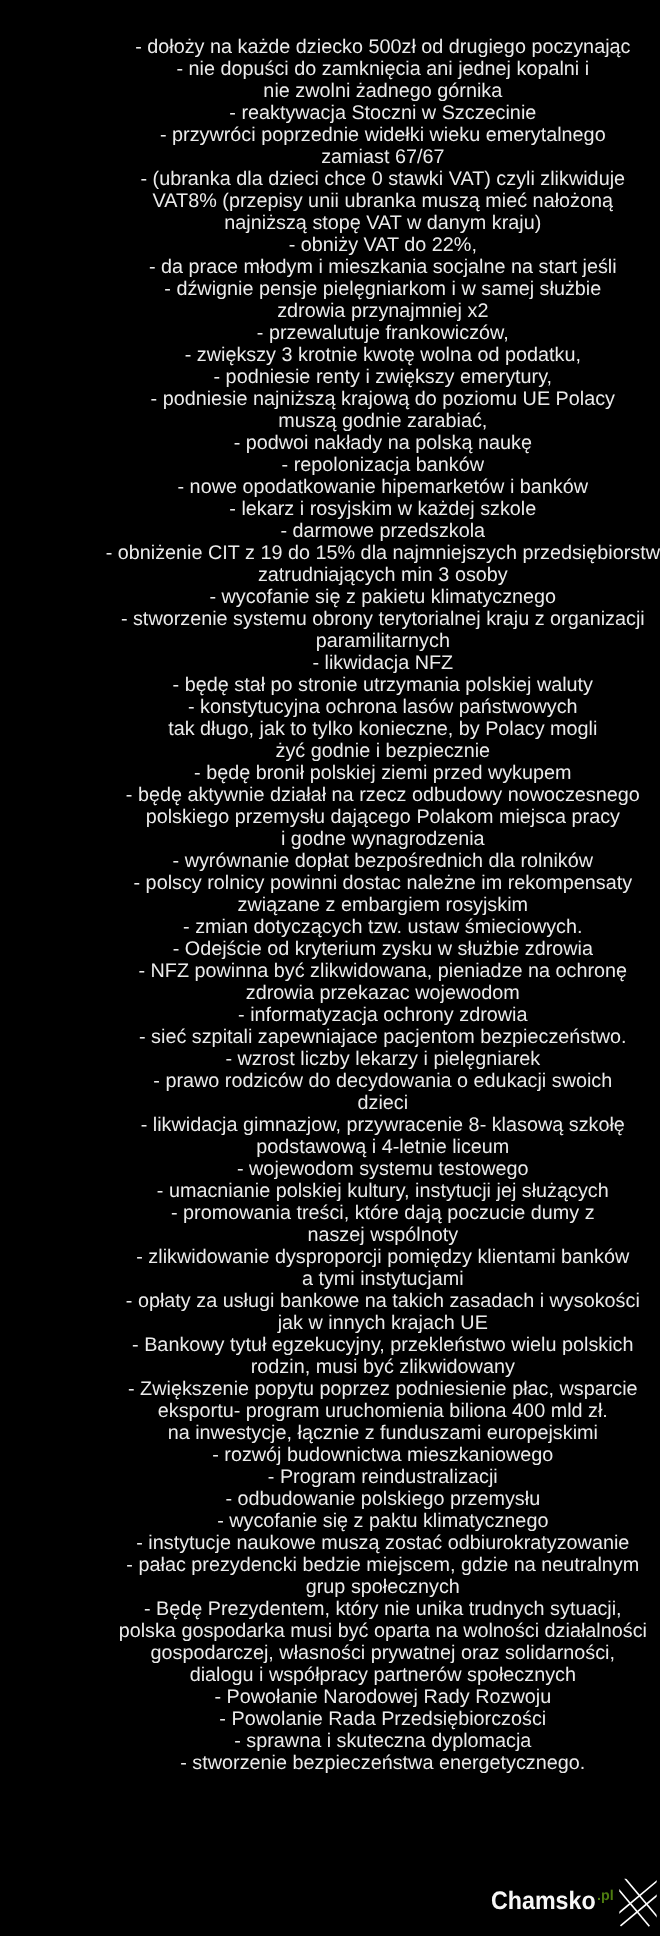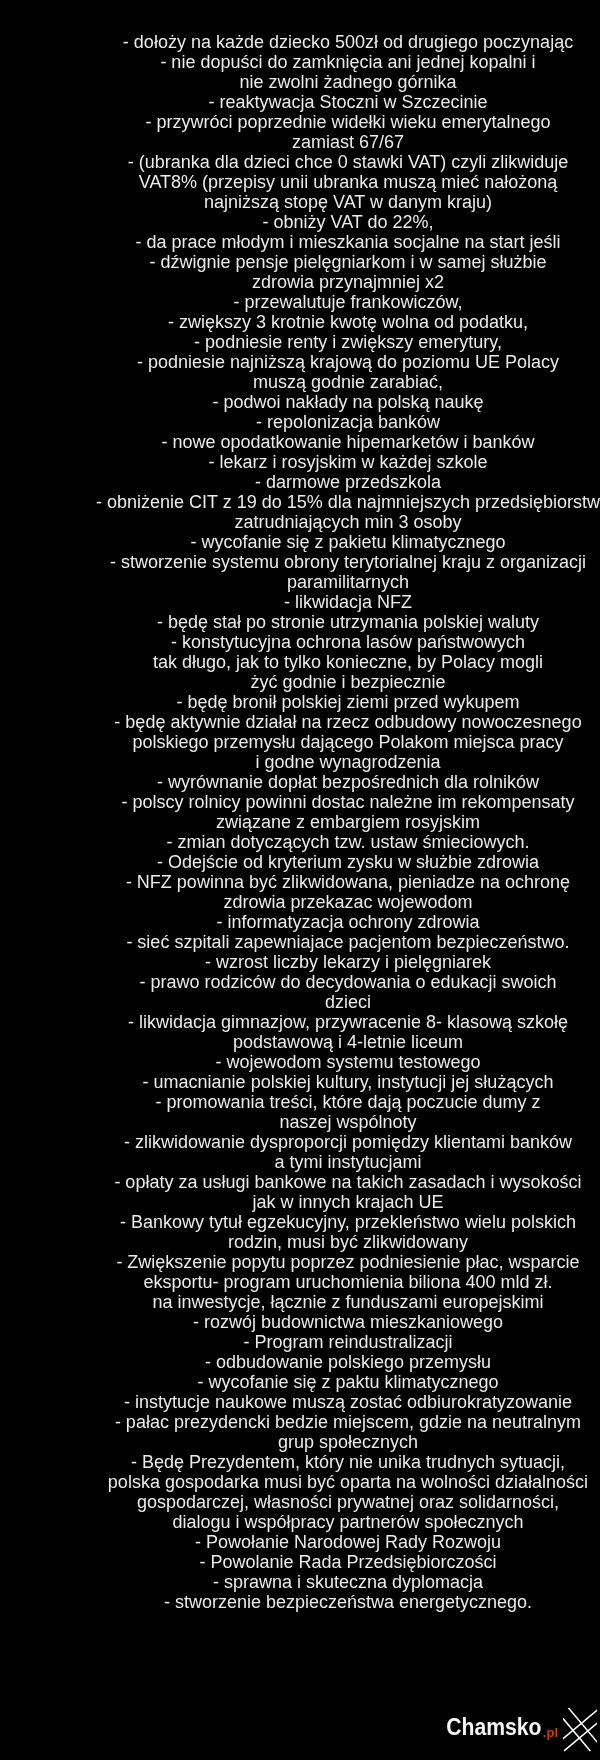--- a/index.html
+++ b/index.html
@@ -32,37 +32,37 @@
   }
   .watermark {
     position: absolute;
     right: 3px;
     bottom: 6px;
     display: flex;
     align-items: flex-end;
   }
   .wm-text {
     display: flex;
-    align-items: flex-end;
+    align-items: flex-start;
     padding-bottom: 15px;
   }
   .brand {
     font-weight: bold;
     font-size: 23px;
     line-height: 1;
     color: #f7f7f7;
     transform: scaleX(0.92);
     transform-origin: right bottom;
     letter-spacing: 0px;
   }
   .suffix {
     font-size: 13px;
     font-weight: bold;
     line-height: 1;
-    color: #c2410c;
+    color: #4d7c0f;
     margin-left: 1px;
   }
   .hash-svg {
     margin-left: 5px;
     display: block;
   }
 </style>
 </head>
 <body>
 

